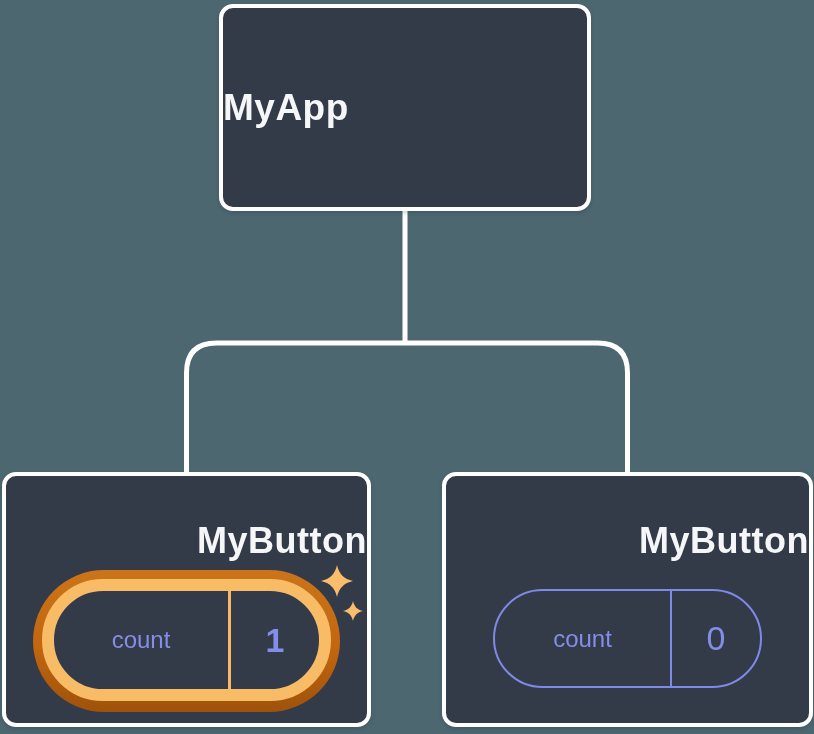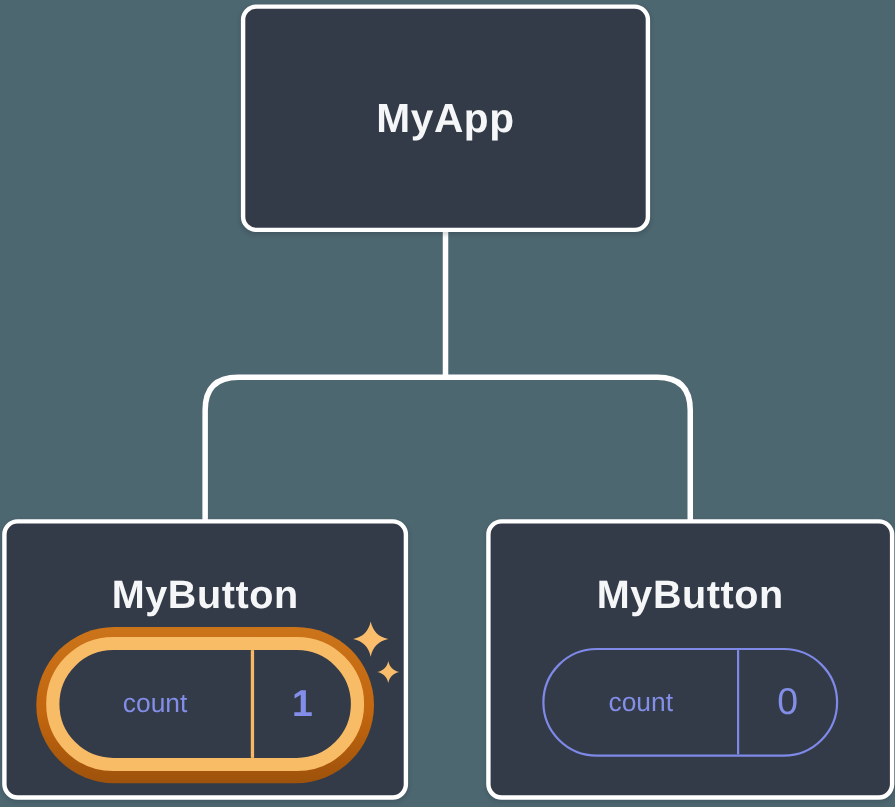--- a/index.html
+++ b/index.html
@@ -29,34 +29,33 @@
     z-index: 1;
     box-shadow: 0 2px 4px rgba(20, 25, 32, 0.18);
   }
   .node-root {
     left: 219px;
     top: 4px;
     width: 372px;
     height: 207px;
     display: flex;
     align-items: center;
-    justify-content: center;
   }
   .node-title {
     color: #f5f6f7;
     font-size: 37px;
     font-weight: 600;
     letter-spacing: 0.5px;
   }
   .node-child .node-title {
     position: absolute;
     left: 0;
     right: 0;
     top: 44px;
-    text-align: center;
+    text-align: right;
     font-size: 36px;
   }
   .node-left {
     left: 2px;
     top: 472px;
     width: 369px;
     height: 255px;
   }
   .node-right {
     left: 442px;

